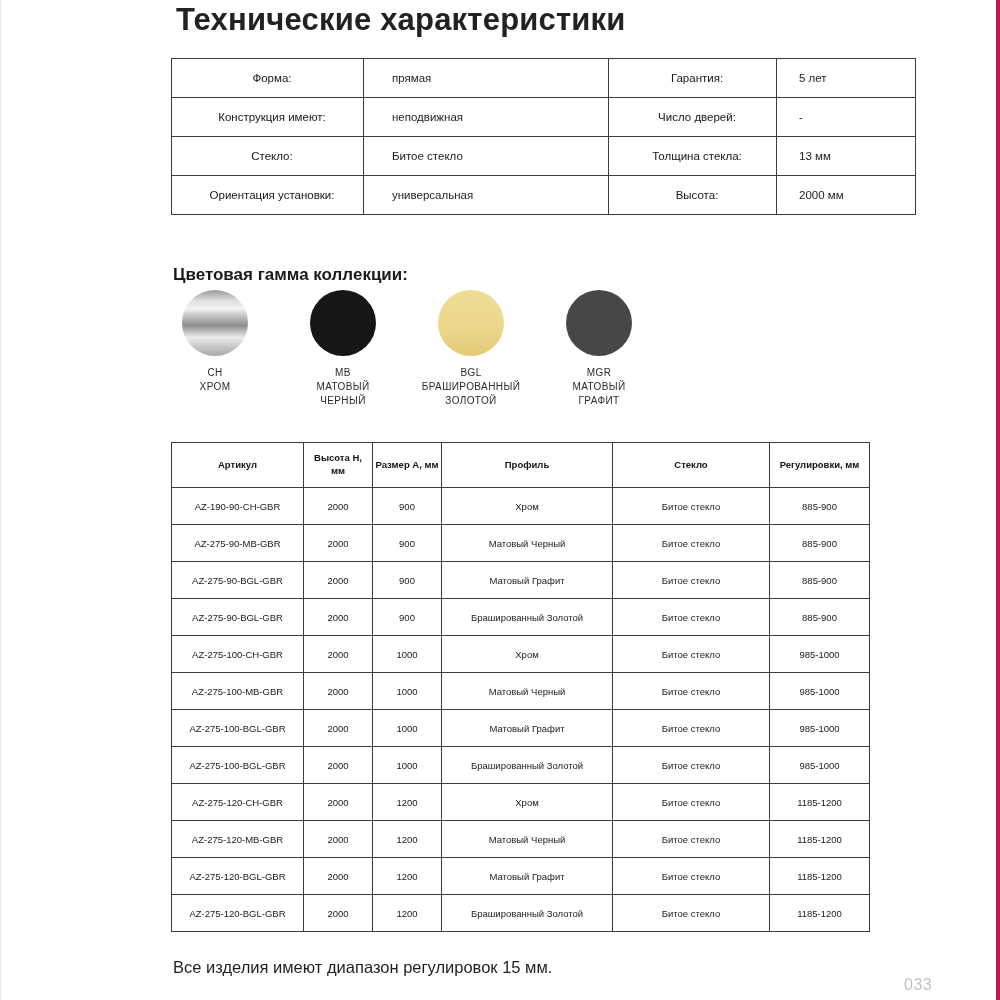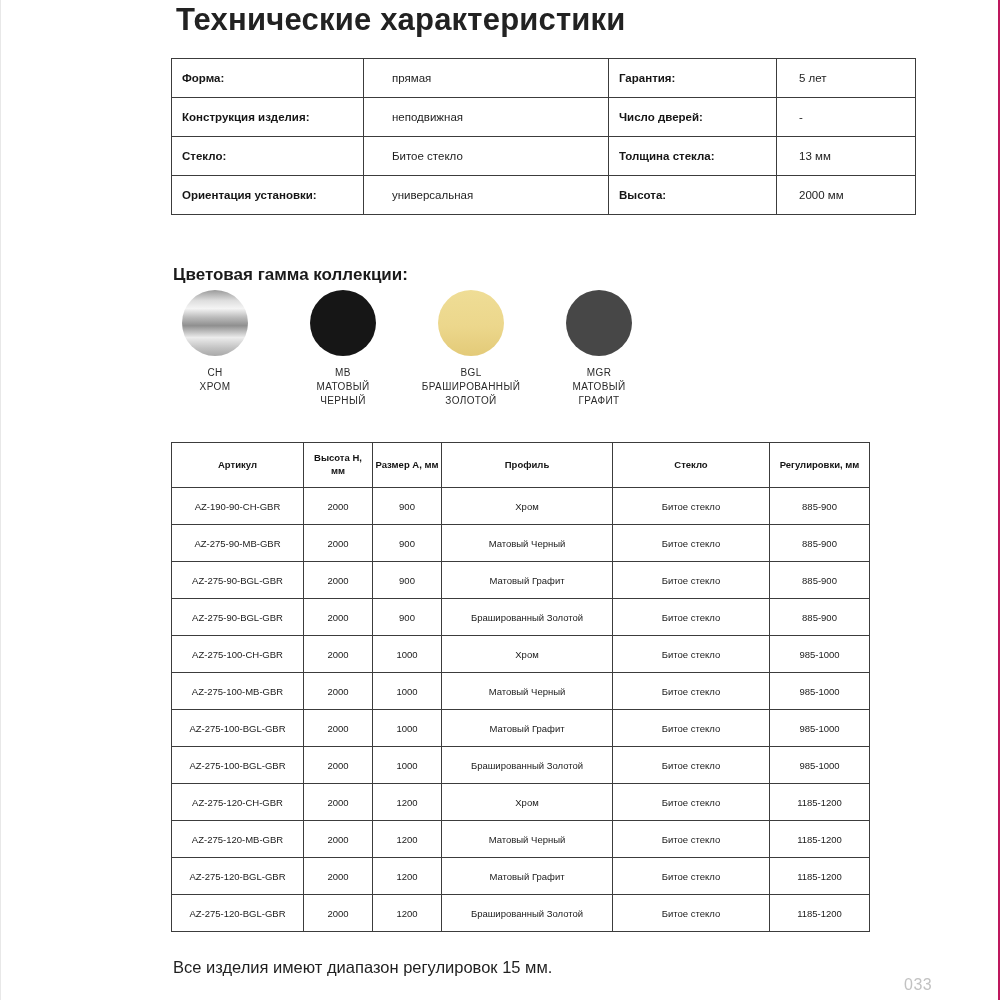--- a/index.html
+++ b/index.html
@@ -1,26 +1,26 @@
 <!DOCTYPE html>
 <html><head>
 <meta charset="utf-8">
 <style>
   html,body{margin:0;padding:0;background:#ffffff;}
   body{font-family:"Liberation Sans", sans-serif; color:#1d1d1d;}
   .page{position:relative;width:1000px;height:1000px;background:#fff;overflow:hidden;
-        border-left:1px solid #e8e8e8;border-right:2px solid #be185d;box-sizing:border-box;}
+        border-left:1px solid #e8e8e8;border-right:4px solid #be185d;box-sizing:border-box;}
 
   .doc-title{position:absolute;left:175px;top:2px;font-size:31px;font-weight:700;color:#222;letter-spacing:0.2px;}
 
   
   .spec-table{position:absolute;left:170px;top:58px;width:666px;border-collapse:collapse;table-layout:fixed;}
   .spec-table td{border:1px solid #3c3c3c;height:36px;font-size:11.5px;vertical-align:middle;overflow:hidden;white-space:nowrap;}
   .spec-table .c0{width:180px;} .spec-table .c1{width:215px;} .spec-table .c2{width:156px;} .spec-table .c3{width:115px;}
-  .spec-label{font-weight:700;padding-left:10px;color:#161616;}
+  .spec-label{font-weight:400;padding-left:10px;color:#161616;text-align:center;}
   .spec-table .c1{padding-left:28px;}
   .spec-table .c3{padding-left:22px;}
 
   
   .colors-heading{position:absolute;left:172px;top:240px;font-size:17px;font-weight:700;color:#1a1a1a;margin-top:25px;}
   .swatch-row{position:absolute;left:150px;top:290px;display:flex;}
   .swatch-item{width:128px;text-align:center;}
   .swatch-circle{width:66px;height:66px;border-radius:50%;margin:0 auto;}
   .finish-chrome{background:linear-gradient(to bottom,#9a9a9a 0%,#dedede 16%,#f4f4f4 28%,#b9b9b9 42%,#8f8f8f 54%,#ececec 72%,#c2c2c2 88%,#a9a9a9 100%);}
   .finish-gold{background:linear-gradient(to bottom,#efdd96 0%,#ecd78c 55%,#e3ca78 100%);}
@@ -46,21 +46,21 @@
 
   <table class="spec-table">
     <tbody>
         <tr>
           <td class="spec-label c0">Форма:</td>
           <td class="spec-value c1">прямая</td>
           <td class="spec-label c2">Гарантия:</td>
           <td class="spec-value c3">5 лет</td>
         </tr>
         <tr>
-          <td class="spec-label c0">Конструкция изделия:</td>
+          <td class="spec-label c0">Конструкция имеют:</td>
           <td class="spec-value c1">неподвижная</td>
           <td class="spec-label c2">Число дверей:</td>
           <td class="spec-value c3">-</td>
         </tr>
         <tr>
           <td class="spec-label c0">Стекло:</td>
           <td class="spec-value c1">Битое стекло</td>
           <td class="spec-label c2">Толщина стекла:</td>
           <td class="spec-value c3">13 мм</td>
         </tr>

